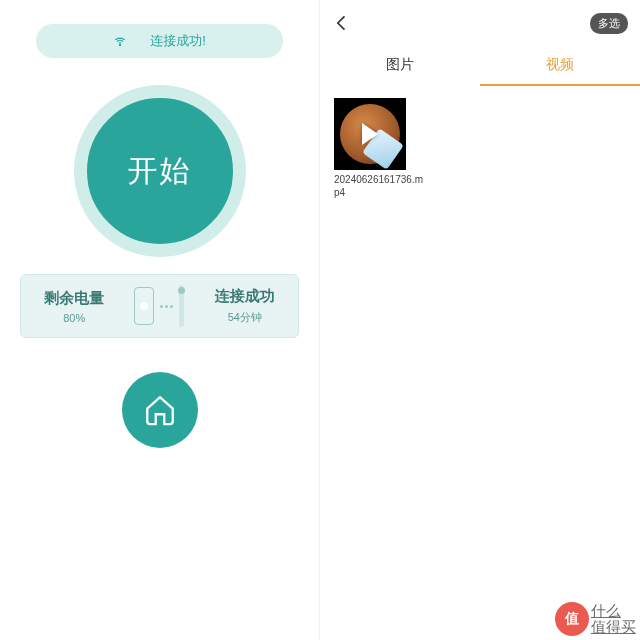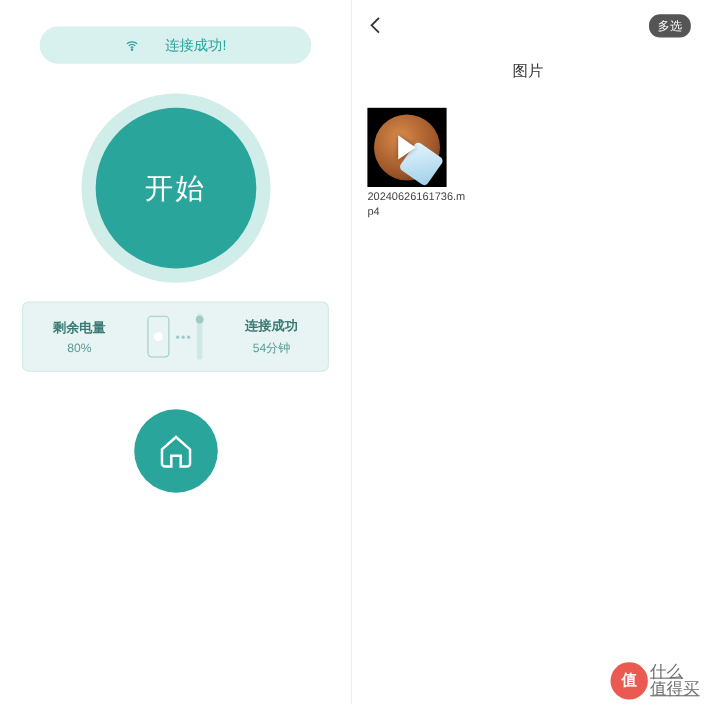--- a/index.html
+++ b/index.html
@@ -32,40 +32,40 @@
   .banner .wifi { width: 14px; height: 14px; }
   .start-wrap {
     display: flex; justify-content: center;
     margin-top: 28px;
   }
   .start-btn {
     width: 170px; height: 170px; border-radius: 50%;
     background: #2aa59c;
     border: 12px solid #d0edea;
     display: flex; align-items: center; justify-content: center;
-    color: #fff; font-size: 26px; font-weight: 300; letter-spacing: 2px;
+    color: #fff; font-size: 30px; font-weight: 300; letter-spacing: 2px;
     box-shadow: 0 0 0 1px #d0edea;
   }
   .app-mark { display:flex; flex-direction:column; align-items:center; margin-top:24px; }
   .app-mark .tile {
     width:30px; height:30px; border-radius:6px; background:#2aa59c;
     display:flex; align-items:center; justify-content:center;
   }
   .app-mark .label { color:#2aa59c; font-size:11px; margin-top:4px; }
   .status-card {
     margin: 18px 20px 0 20px;
     border: 1px solid #cfe9e6;
     background: #e8f4f3;
     border-radius: 6px;
     height: 64px;
     display:flex; align-items:center; justify-content:space-around;
     padding: 0 8px;
   }
   .stat { display:flex; flex-direction:column; align-items:center; gap:4px;}
-  .stat .t { color:#3a7a75; font-size:12px; font-weight:600; }
+  .stat .t { color:#3a7a75; font-size:15px; font-weight:600; }
   .stat .v { color:#5a9b95; font-size:11px; }
   .devices { display:flex; align-items:center; gap:6px; }
   .phone {
     width:20px; height:38px; border:1.5px solid #9ec9c4; border-radius:4px;
     display:flex; align-items:center; justify-content:center;
   }
   .heart { width:8px; height:8px; background:#fff; border-radius:50%; }
   .dots { display:flex; gap:2px; }
   .dots span { width:3px; height:3px; border-radius:50%; background:#9ec9c4; }
   .scope {
@@ -206,20 +206,21 @@
 <div class="pane right">
   <div class="topbar">
     <svg class="back" viewBox="0 0 24 24" fill="none" stroke="#333" stroke-width="2">
       <path d="M15 4l-8 8 8 8"></path>
     </svg>
     <span class="multi">多选</span>
   </div>
 
   <div class="tabs">
     <div class="tab">图片</div>
+    <div class="tab active">视频</div>
   </div>
 
   <div class="grid">
     <div class="item">
       <div class="thumb">
         <div class="lens"></div>
         <div class="scoop"></div>
         <div class="play"></div>
       </div>
       <div class="fname">20240626161736.mp4</div>

